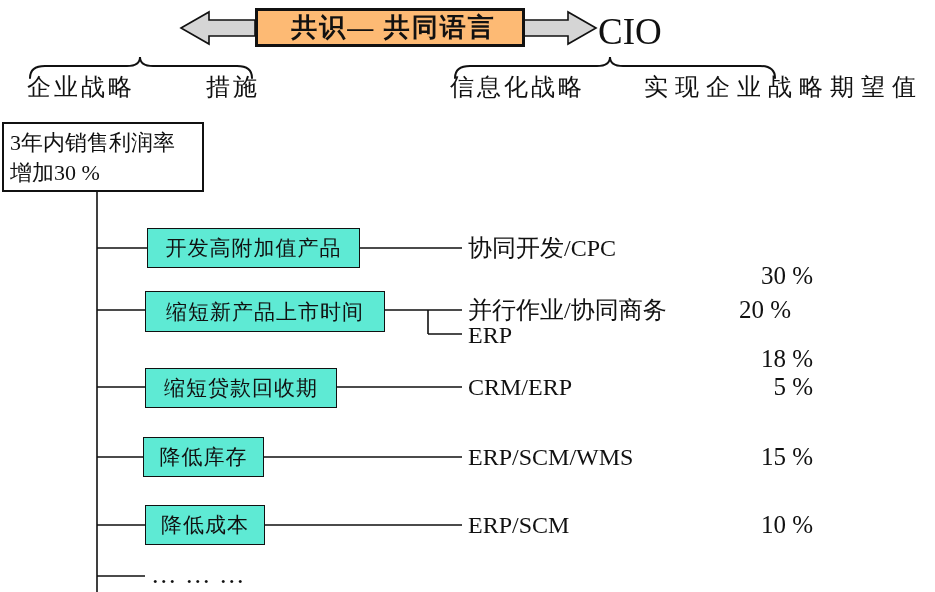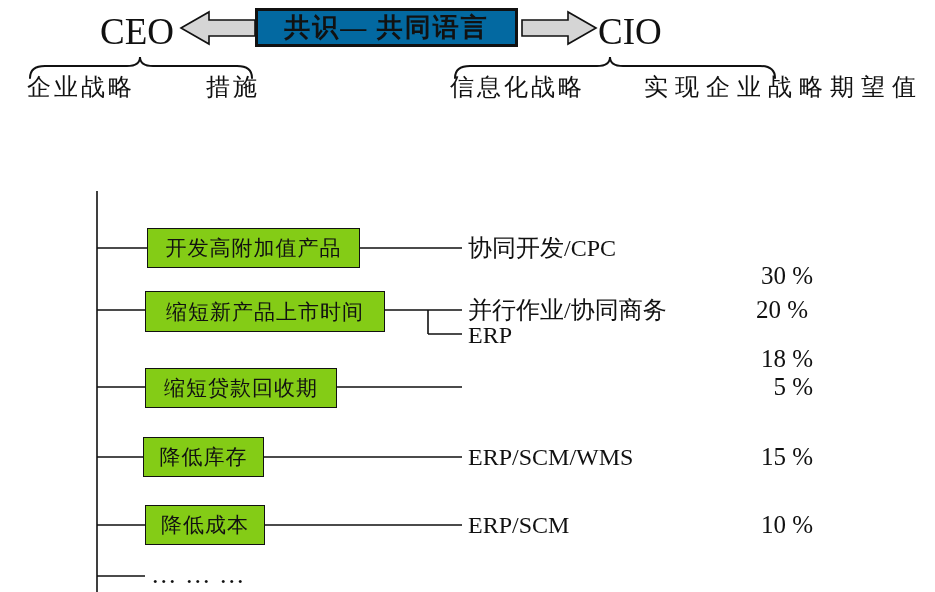--- a/index.html
+++ b/index.html
@@ -6,31 +6,31 @@
   .canvas{
     position:relative;width:935px;height:592px;background:#ffffff;
     font-family:"Liberation Serif","DejaVu Serif",serif;color:#111111;
     overflow:hidden;
   }
   svg.layer{position:absolute;left:0;top:0;z-index:1;}
   .txt{position:absolute;z-index:2;white-space:nowrap;}
   .role{font-size:37px;line-height:40px;}
   .consensus-box{
     position:absolute;z-index:2;left:255px;top:8px;width:257px;height:33px;
-    border:3px solid #111;background:#0369a1;display:flex;align-items:center;justify-content:center;
-    font-size:26px;font-weight:bold;letter-spacing:2px;
+    border:3px solid #111;background:#fdba74;display:flex;align-items:center;justify-content:center;
+    font-size:26px;font-weight:bold;letter-spacing:2px;padding-left:7px;
   }
   .col-label{font-size:24px;letter-spacing:3px;line-height:26px;}
   .goal-box{
     position:absolute;z-index:2;left:2px;top:122px;width:186px;height:58px;
     border:2px solid #111;background:#fff;padding:4px 6px;
     font-size:22px;line-height:30px;
   }
   .mbox{
-    position:absolute;z-index:2;border:1.6px solid #111;background:#84cc16;
+    position:absolute;z-index:2;border:1.6px solid #111;background:#5eead4;
     display:flex;align-items:center;justify-content:center;
     font-size:21px;letter-spacing:1px;
   }
   .it-label{font-size:24px;line-height:30px;}
   .pct{font-size:25px;line-height:30px;width:125px;text-align:right;}
   .ellipsis{font-size:26px;letter-spacing:2px;line-height:30px;}
 </style>
 </head>
 <body>
 
@@ -48,44 +48,48 @@
 
     <path d="M97,191 L97,592
              M97,248 L147,248  M358,248 L462,248
              M97,310 L145,310  M383,310 L462,310 M428,310 L428,334 M428,334 L462,334
              M97,387 L145,387  M335,387 L462,387
              M97,457 L143,457  M262,457 L462,457
              M97,525 L145,525  M263,525 L462,525
              M97,576 L145,576" fill="none" stroke="#111" stroke-width="1.6"></path>
   </svg>
 
-  <div class="txt role" style="left:100px;top:12px;">CEO</div>
   <div class="consensus-box">共识— 共同语言</div>
   <div class="txt col-label" style="left:27px;top:74px;">企业战略</div>
 
   <div class="txt role" style="left:598px;top:12px;">CIO</div>
   <div class="txt col-label" style="left:206px;top:74px;">措施</div>
   <div class="txt col-label" style="left:450px;top:74px;">信息化战略</div>
   <div class="txt col-label" style="left:644px;top:74px;letter-spacing:7px;">实现企业战略期望值</div>
 
+  <div class="goal-box">
+    <div>3年内销售利润率</div>
+    <div>增加30 %</div>
+  </div>
 
   <div class="mbox" style="left:147px;top:228px;width:211px;height:38px;">开发高附加值产品</div>
   <div class="mbox" style="left:145px;top:291px;width:238px;height:39px;">缩短新产品上市时间</div>
   <div class="mbox" style="left:145px;top:368px;width:190px;height:38px;">缩短贷款回收期</div>
   <div class="mbox" style="left:143px;top:437px;width:119px;height:38px;">降低库存</div>
   <div class="mbox" style="left:145px;top:505px;width:118px;height:38px;">降低成本</div>
 
   <div class="txt it-label" style="left:468px;top:233px;">协同开发/CPC</div>
   <div class="txt it-label" style="left:468px;top:295px;">并行作业/协同商务</div>
   <div class="txt it-label" style="left:468px;top:320px;">ERP</div>
+  <div class="txt it-label" style="left:468px;top:372px;">CRM/ERP</div>
   <div class="txt it-label" style="left:468px;top:442px;">ERP/SCM/WMS</div>
   <div class="txt it-label" style="left:468px;top:510px;">ERP/SCM</div>
 
   <div class="txt pct" style="left:688px;top:233px;margin-top:28px;">30 %</div>
-  <div class="txt pct" style="left:683px;top:295px;">20 %</div>
+  <div class="txt pct" style="left:666px;top:295px;">20 %</div>
   <div class="txt pct" style="left:688px;top:320px;margin-top:24px;">18 %</div>
   <div class="txt pct" style="left:688px;top:372px;">5 %</div>
   <div class="txt pct" style="left:688px;top:442px;">15 %</div>
   <div class="txt pct" style="left:688px;top:510px;">10 %</div>
 
   <div class="txt ellipsis" style="left:152px;top:560px;">... ... ...</div>
 
 </div>
 
 </body></html>

